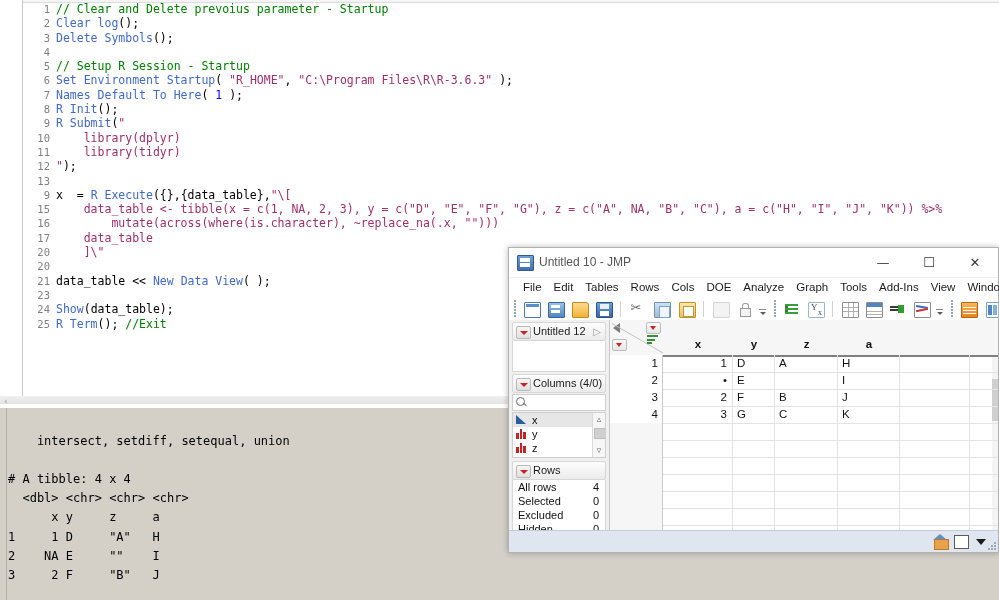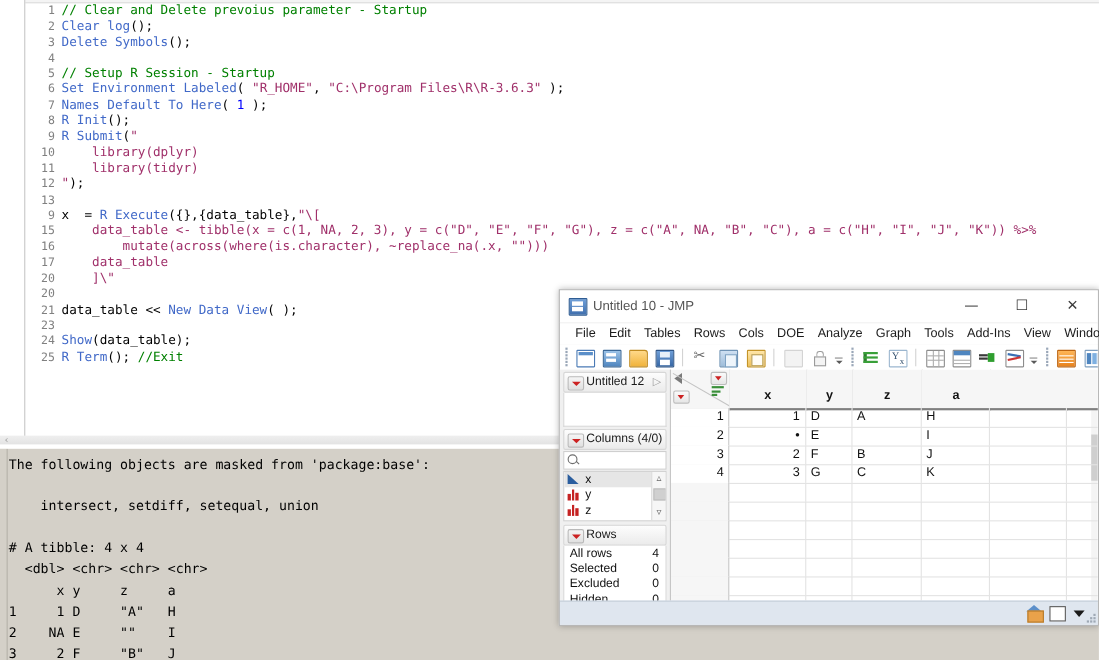--- a/index.html
+++ b/index.html
@@ -62,21 +62,21 @@
     background:#d4d0c8;border-right:1px solid #b5b1a8;
   }
   .log-lines{position:absolute;left:8px;top:5px;}
   .ll{
     height:19.1px;line-height:19.1px;white-space:pre;
     font-family:"DejaVu Sans Mono",monospace;font-size:12px;color:#000000;
   }
 
   
   .jmp{
-    position:absolute;left:508px;top:263px;width:489px;height:304px;
+    position:absolute;left:508px;top:247px;width:489px;height:304px;
     background:#f0f0f0;
     border:1px solid #b2b2b2;
     box-shadow:0 0 6px rgba(0,0,0,0.28);
     font-family:"Liberation Sans",sans-serif;
   }
   .jmp-title{
     position:relative;height:29px;background:#ffffff;
     border-bottom:1px solid #f0f0f0;
   }
   .jmp-icon{
@@ -385,21 +385,21 @@
 
   <div class="editor">
     <div class="editor-top-edge"></div>
     <div class="gutter"></div>
     <div class="code-lines" id="code-lines">
         <div class="cl"><span class="ln">1</span><span class="code c-cmt">// Clear and Delete prevoius parameter - Startup</span></div>
         <div class="cl"><span class="ln">2</span><span class="code c-kw">Clear log</span><span class="code c-plain">();</span></div>
         <div class="cl"><span class="ln">3</span><span class="code c-kw">Delete Symbols</span><span class="code c-plain">();</span></div>
         <div class="cl"><span class="ln">4</span><span class="code c-plain"></span></div>
         <div class="cl"><span class="ln">5</span><span class="code c-cmt">// Setup R Session - Startup</span></div>
-        <div class="cl"><span class="ln">6</span><span class="code c-kw">Set Environment Labeled</span><span class="code c-plain">( </span><span class="code c-str">"R_HOME"</span><span class="code c-plain">, </span><span class="code c-str">"C:\Program Files\R\R-3.6.3"</span><span class="code c-plain"> );</span></div>
+        <div class="cl"><span class="ln">6</span><span class="code c-kw">Set Environment Startup</span><span class="code c-plain">( </span><span class="code c-str">"R_HOME"</span><span class="code c-plain">, </span><span class="code c-str">"C:\Program Files\R\R-3.6.3"</span><span class="code c-plain"> );</span></div>
         <div class="cl"><span class="ln">7</span><span class="code c-kw">Names Default To Here</span><span class="code c-plain">( </span><span class="code c-num">1</span><span class="code c-plain"> );</span></div>
         <div class="cl"><span class="ln">8</span><span class="code c-kw">R Init</span><span class="code c-plain">();</span></div>
         <div class="cl"><span class="ln">9</span><span class="code c-kw">R Submit</span><span class="code c-plain">(</span><span class="code c-str">"</span></div>
         <div class="cl"><span class="ln">10</span><span class="code c-str">    library(dplyr)</span></div>
         <div class="cl"><span class="ln">11</span><span class="code c-str">    library(tidyr)</span></div>
         <div class="cl"><span class="ln">12</span><span class="code c-str">"</span><span class="code c-plain">);</span></div>
         <div class="cl"><span class="ln">13</span><span class="code c-plain"></span></div>
         <div class="cl"><span class="ln">9</span><span class="code c-plain">x  = </span><span class="code c-kw">R Execute</span><span class="code c-plain">({},{data_table},</span><span class="code c-str">"\[</span></div>
         <div class="cl"><span class="ln">15</span><span class="code c-str">    data_table &lt;- tibble(x = c(1, NA, 2, 3), y = c("D", "E", "F", "G"), z = c("A", NA, "B", "C"), a = c("H", "I", "J", "K")) %&gt;%</span></div>
         <div class="cl"><span class="ln">16</span><span class="code c-str">        mutate(across(where(is.character), ~replace_na(.x, "")))</span></div>
@@ -412,21 +412,20 @@
         <div class="cl"><span class="ln">25</span><span class="code c-kw">R Term</span><span class="code c-plain">(); </span><span class="code c-cmt">//Exit</span></div>
       </div>
   </div>
 
   <div class="splitter-left"></div>
   <div class="splitter-arrow">‹</div>
 
   <div class="logpane">
     <div class="log-gutter"></div>
     <div class="log-lines" id="log-lines">
-        <div class="ll">The following objects are masked from 'package:base':</div>
         <div class="ll">&nbsp;</div>
         <div class="ll">    intersect, setdiff, setequal, union</div>
         <div class="ll">&nbsp;</div>
         <div class="ll"># A tibble: 4 x 4</div>
         <div class="ll">  &lt;dbl&gt; &lt;chr&gt; &lt;chr&gt; &lt;chr&gt;</div>
         <div class="ll">      x y     z     a</div>
         <div class="ll">1     1 D     "A"   H</div>
         <div class="ll">2    NA E     ""    I</div>
         <div class="ll">3     2 F     "B"   J</div>
       </div>

